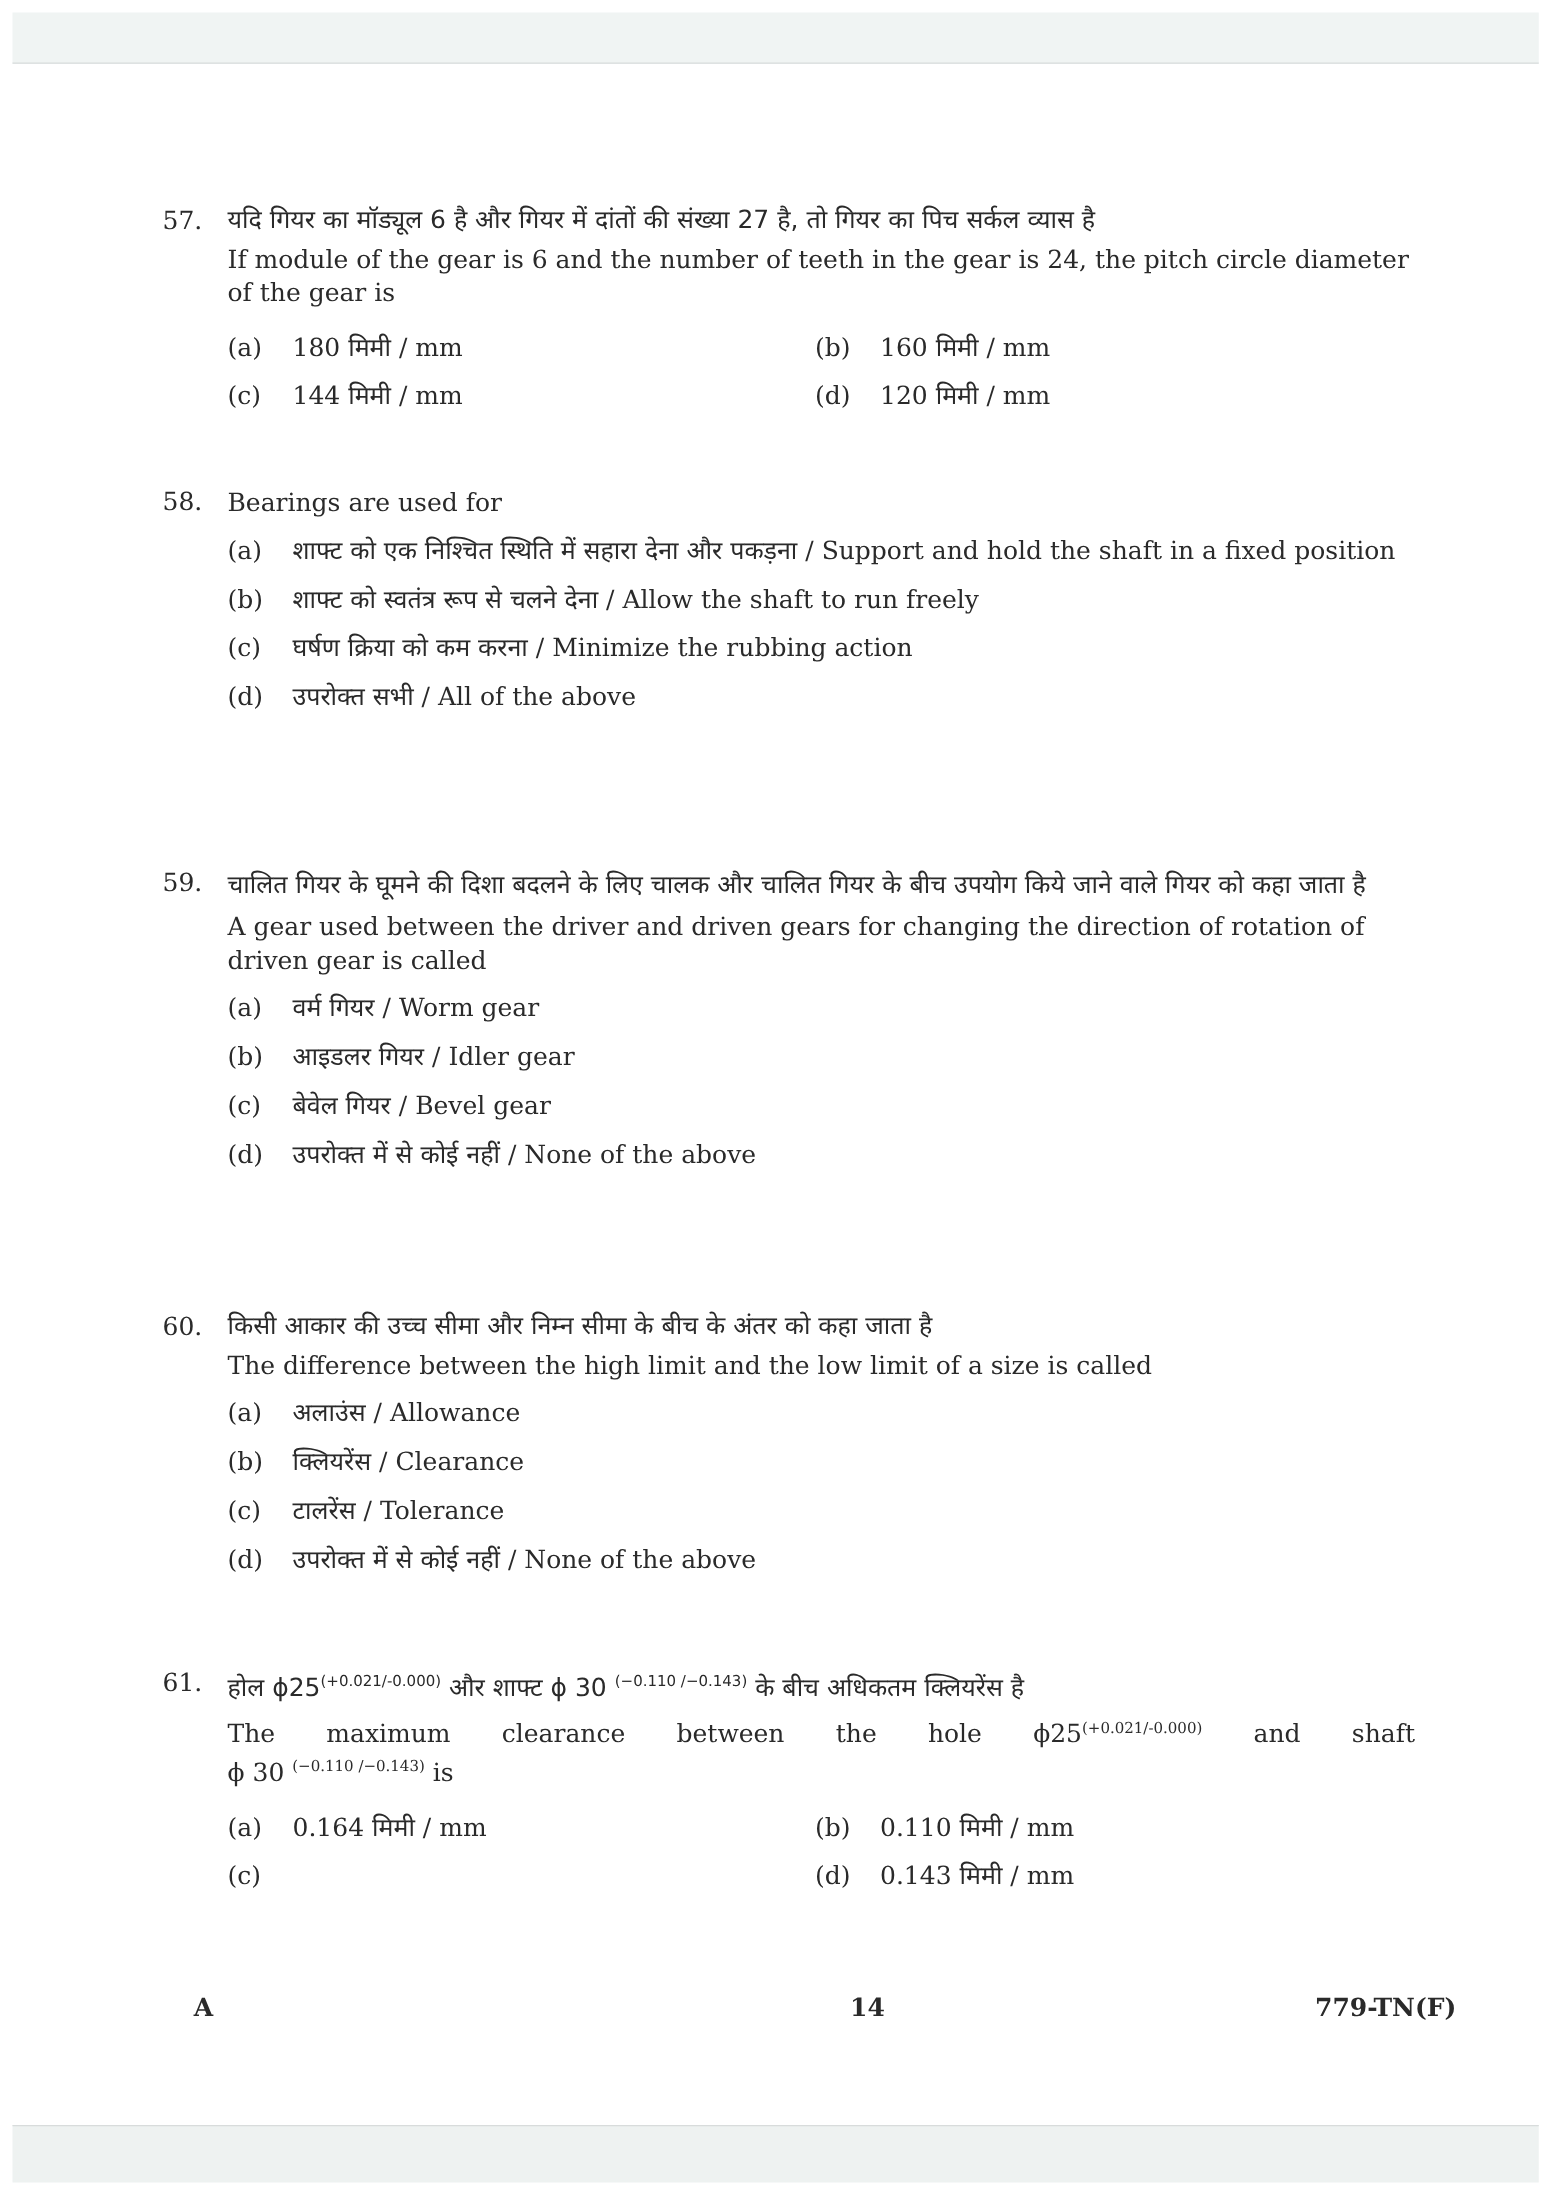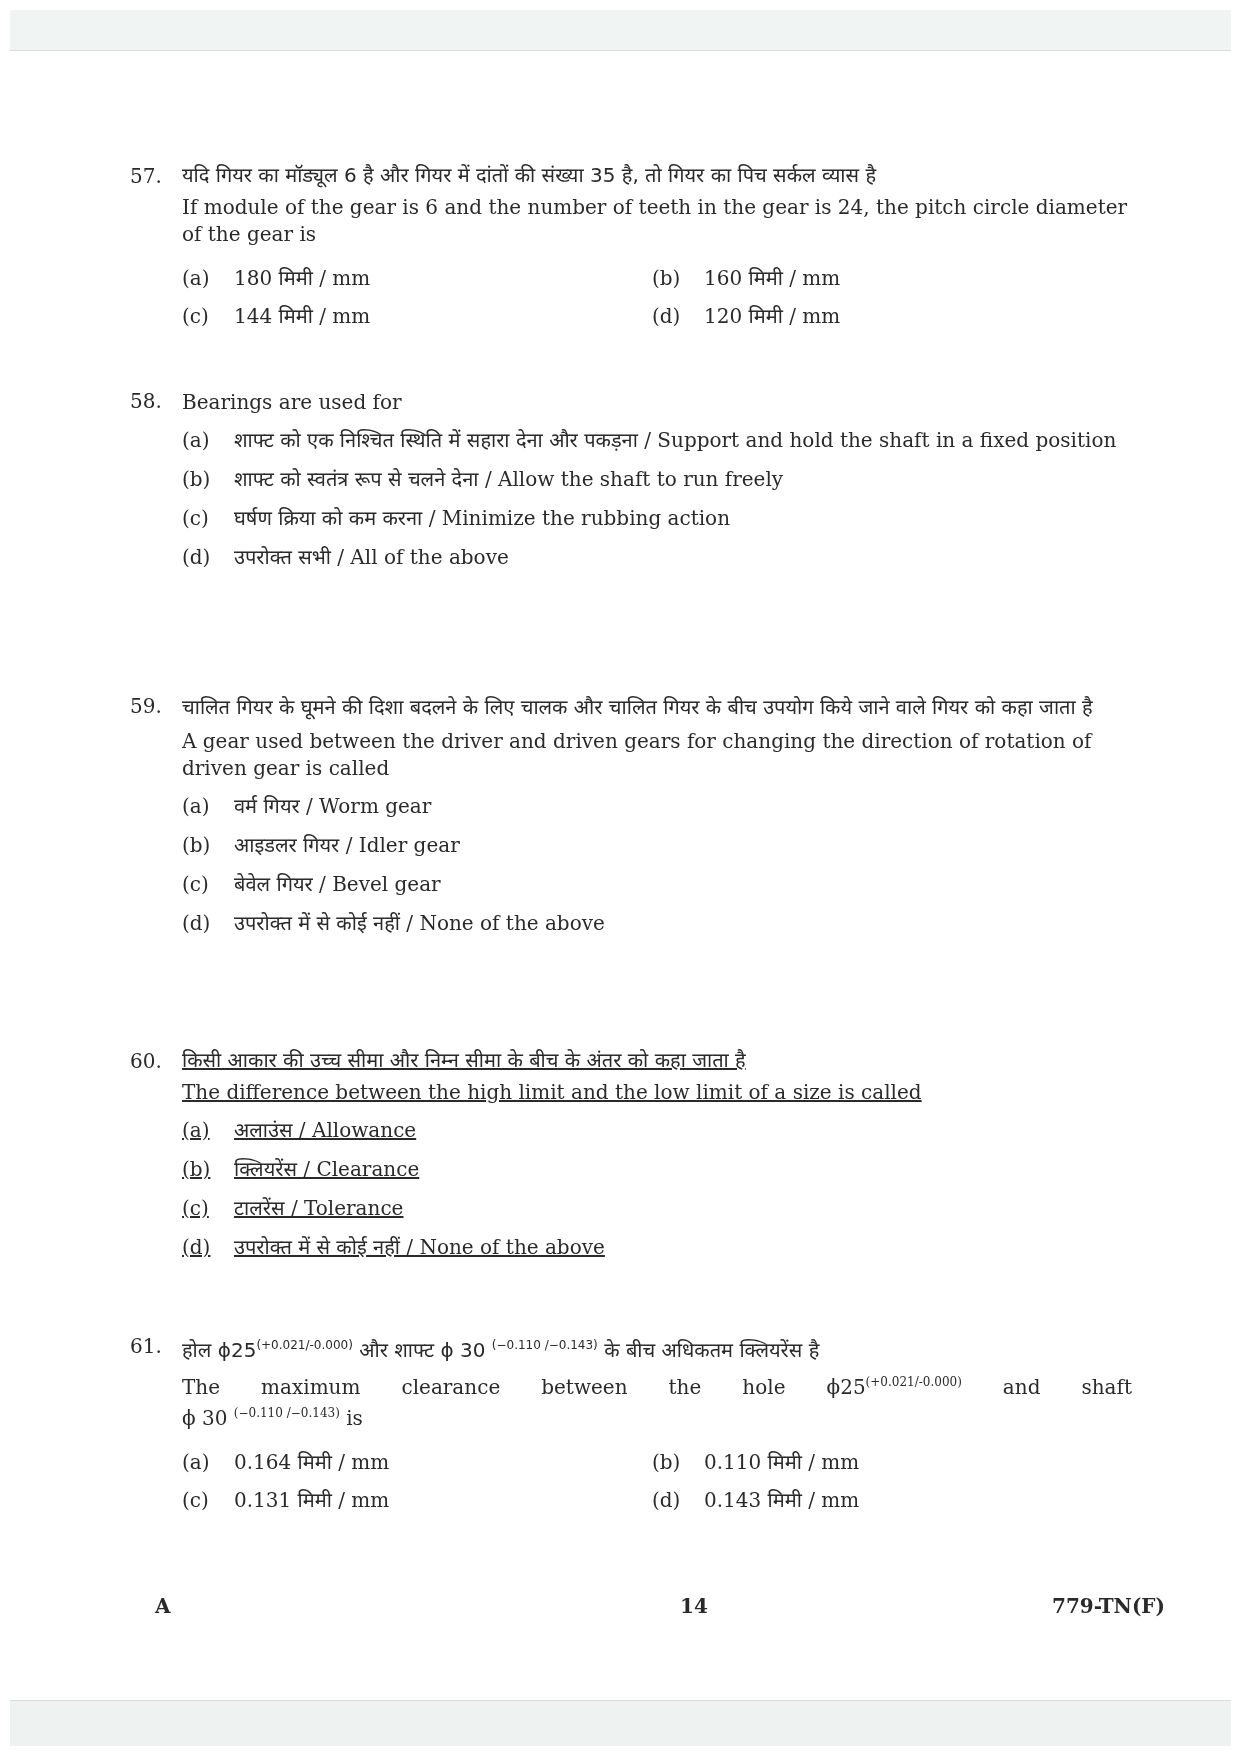--- a/index.html
+++ b/index.html
@@ -23,21 +23,21 @@
     .justify { text-align:justify; text-align-last:justify; }
   </style>
 </head>
 <body>
 
 <div class="scan-band-top"></div>
 
 <div class="q" style="top:160px;">
   <div class="qnum" style="top:4px;">57.</div>
   <div class="qbody">
-    <div class="hi">यदि गियर का मॉड्यूल 6 है और गियर में दांतों की संख्या 35 है, तो गियर का पिच सर्कल व्यास है</div>
+    <div class="hi">यदि गियर का मॉड्यूल 6 है और गियर में दांतों की संख्या 27 है, तो गियर का पिच सर्कल व्यास है</div>
     <div class="en" style="width:950px;">If module of the gear is 6 and the number of teeth in the gear is 24, the pitch circle diameter of the gear is</div>
     <div class="opts grid2" style="margin-top:16px;">
       <div class="opt">
           <span class="lab">(a)</span>
           <span class="txt">180 मिमी / mm</span>
         </div>
       <div class="opt">
           <span class="lab">(b)</span>
           <span class="txt">160 मिमी / mm</span>
         </div>
@@ -97,21 +97,21 @@
           <span class="txt">बेवेल गियर / Bevel gear</span>
         </div>
       <div class="opt">
           <span class="lab">(d)</span>
           <span class="txt">उपरोक्त में से कोई नहीं / None of the above</span>
         </div>
     </div>
   </div>
 </div>
 
-<div class="q" style="top:1045px;text-decoration:underline;">
+<div class="q" style="top:1045px;">
   <div class="qnum" style="top:4px;">60.</div>
   <div class="qbody">
     <div class="hi">किसी आकार की उच्च सीमा और निम्न सीमा के बीच के अंतर को कहा जाता है</div>
     <div class="en">The difference between the high limit and the low limit of a size is called</div>
     <div class="opts">
       <div class="opt">
           <span class="lab">(a)</span>
           <span class="txt">अलाउंस / Allowance</span>
         </div>
       <div class="opt">
@@ -144,21 +144,20 @@
       <div class="opt">
           <span class="lab">(a)</span>
           <span class="txt">0.164 मिमी / mm</span>
         </div>
       <div class="opt">
           <span class="lab">(b)</span>
           <span class="txt">0.110 मिमी / mm</span>
         </div>
       <div class="opt">
           <span class="lab">(c)</span>
-          <span class="txt">0.131 मिमी / mm</span>
         </div>
       <div class="opt">
           <span class="lab">(d)</span>
           <span class="txt">0.143 मिमी / mm</span>
         </div>
     </div>
   </div>
 </div>
 
 <div class="footer" style="left:155px;">A</div>

